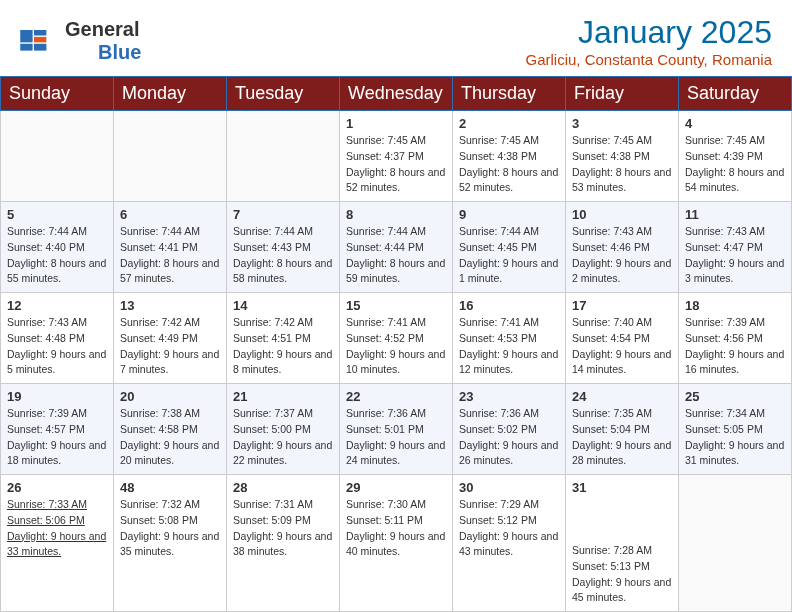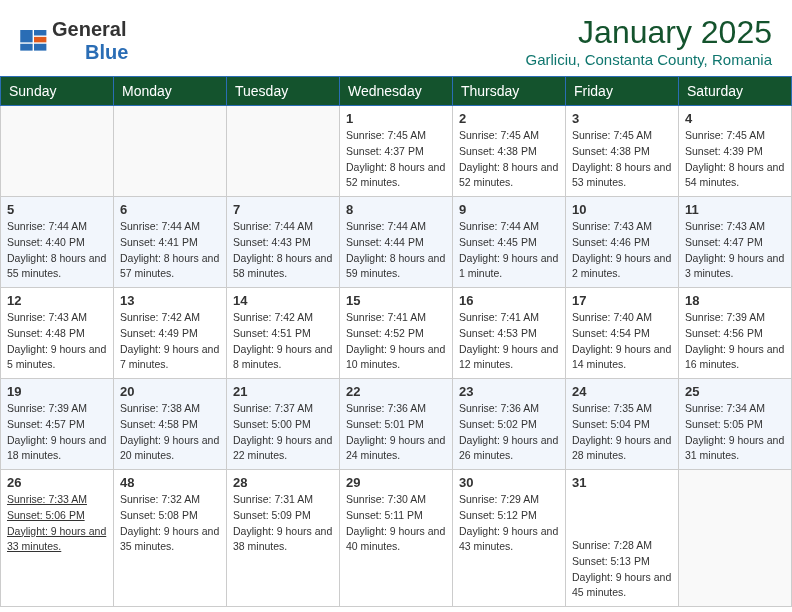--- a/index.html
+++ b/index.html
@@ -11,50 +11,50 @@
     }
     .header {
       display: flex;
       align-items: center;
       justify-content: space-between;
       padding: 14px 20px 8px 20px;
     }
     .logo {
       display: flex;
       align-items: center;
-      gap: 4px;
+      gap: 17px;
     }
     .logo-icon {
       width: 28px;
       height: 22px;
     }
     .title-block {
       text-align: right;
     }
     .month-title {
       font-size: 32px;
       font-weight: 300;
-      color: #14532d;
+      color: #0369a1;
     }
     .location-title {
       font-size: 15px;
-      color: #0f766e;
+      color: #c2410c;
       margin-left: 48px;
     }
     .calendar {
       width: 100%;
       border-collapse: collapse;
       table-layout: fixed;
     }
     .calendar th {
-      background: #14532d;
+      background: #7f1d1d;
       color: #fff;
       text-align: left;
       padding: 6px 8px;
-      font-size: 14px;
+      font-size: 18px;
       font-weight: normal;
       border: 1px solid #2a6db5;
     }
     .calendar td {
       vertical-align: top;
       border: 1px solid #ccc;
       padding: 5px 6px;
       font-size: 11px;
       color: #333;
       height: 85px;

